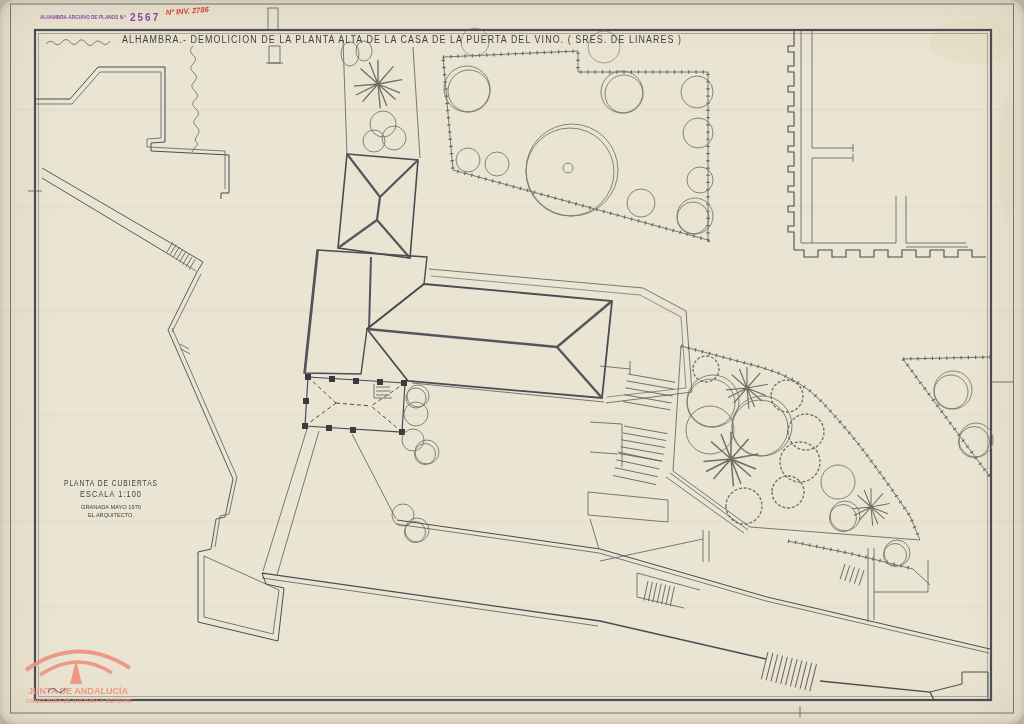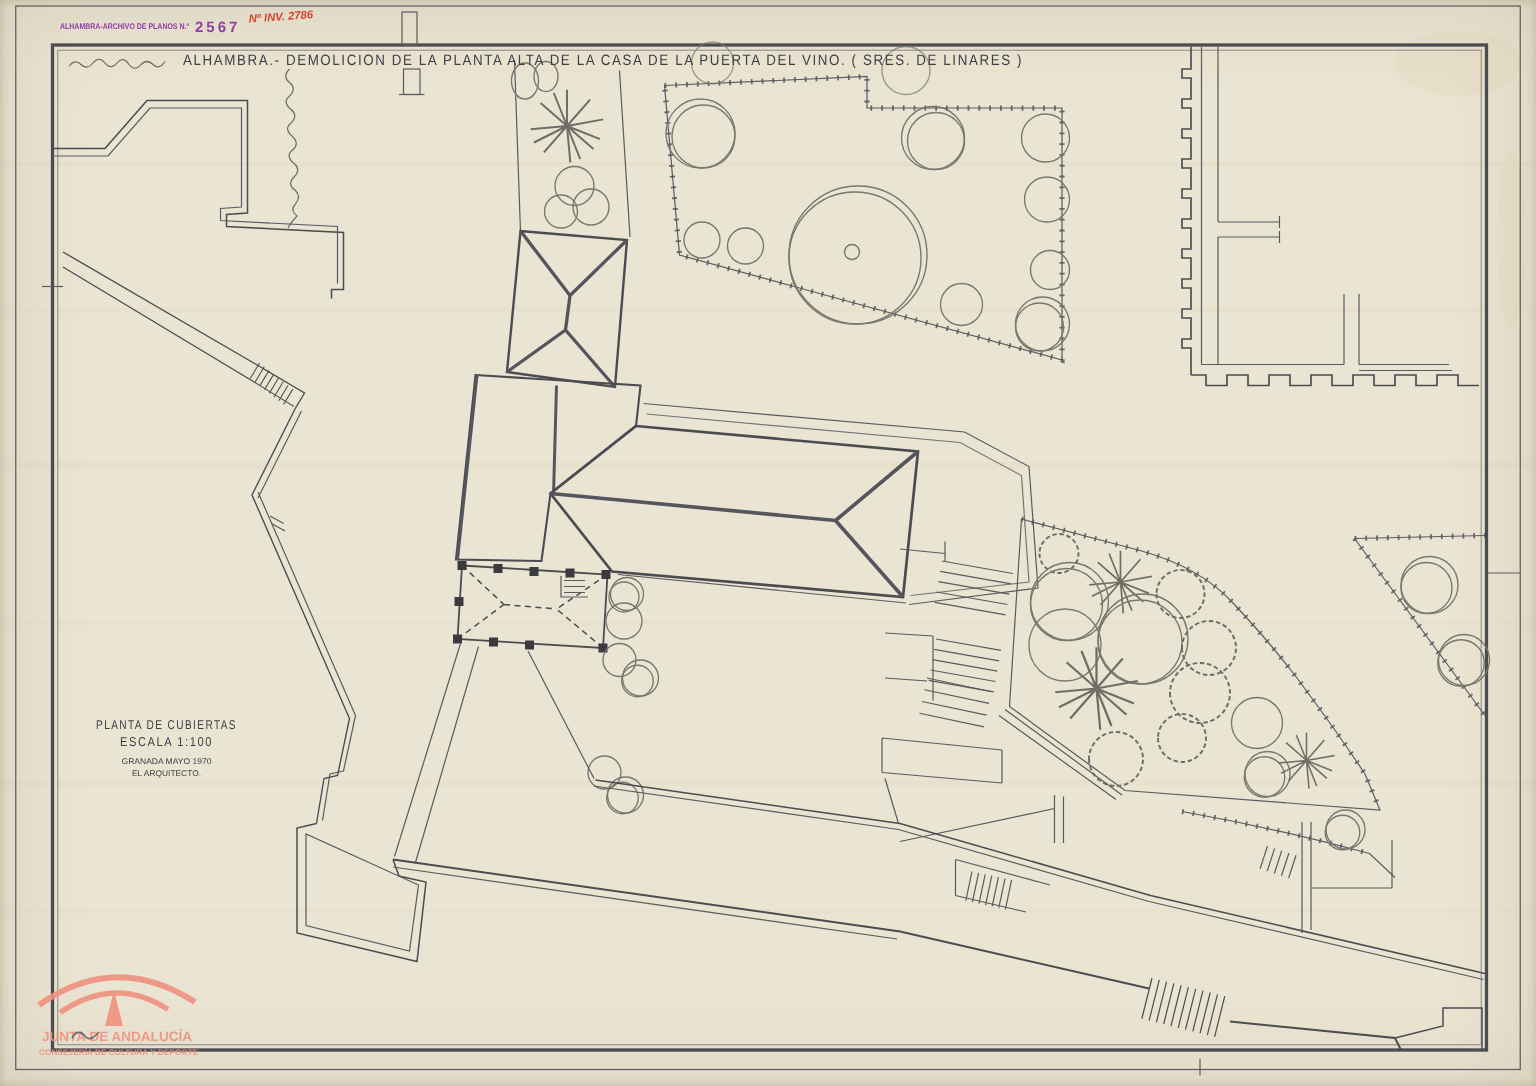--- a/index.html
+++ b/index.html
@@ -1,20 +1,21 @@
 <!DOCTYPE html>
 <html><head>
 <meta charset="utf-8">
 <style>
   html,body{margin:0;padding:0;background:#b9b2a0;}
   .paper{
     position:relative;width:1024px;height:724px;overflow:hidden;
     background:#eae4d2;
     box-shadow:inset 0 0 60px rgba(120,100,60,.18), inset 0 0 6px rgba(90,80,50,.25);
     font-family:"Liberation Sans", sans-serif;
+    border-radius:15px;
   }
   svg{position:absolute;left:0;top:0;}
   text{fill:#3e3e46;}
   .ink{stroke:#4b4b52;fill:none;}
   .thin{stroke:#5a5a60;stroke-width:.8;fill:none;}
   .ridge{stroke:#55555e;fill:none;}
   .dash{stroke:#4b4b52;stroke-dasharray:4 3;fill:none;}
   .tick{stroke:#55555c;stroke-dasharray:1.2 6;stroke-width:3.5;fill:none;opacity:.85;}
   .veg{stroke:#6a6a64;stroke-width:.8;fill:none;}
   .scallop{stroke:#6d6d68;stroke-width:1.3;stroke-dasharray:3 1.8;fill:none;}

